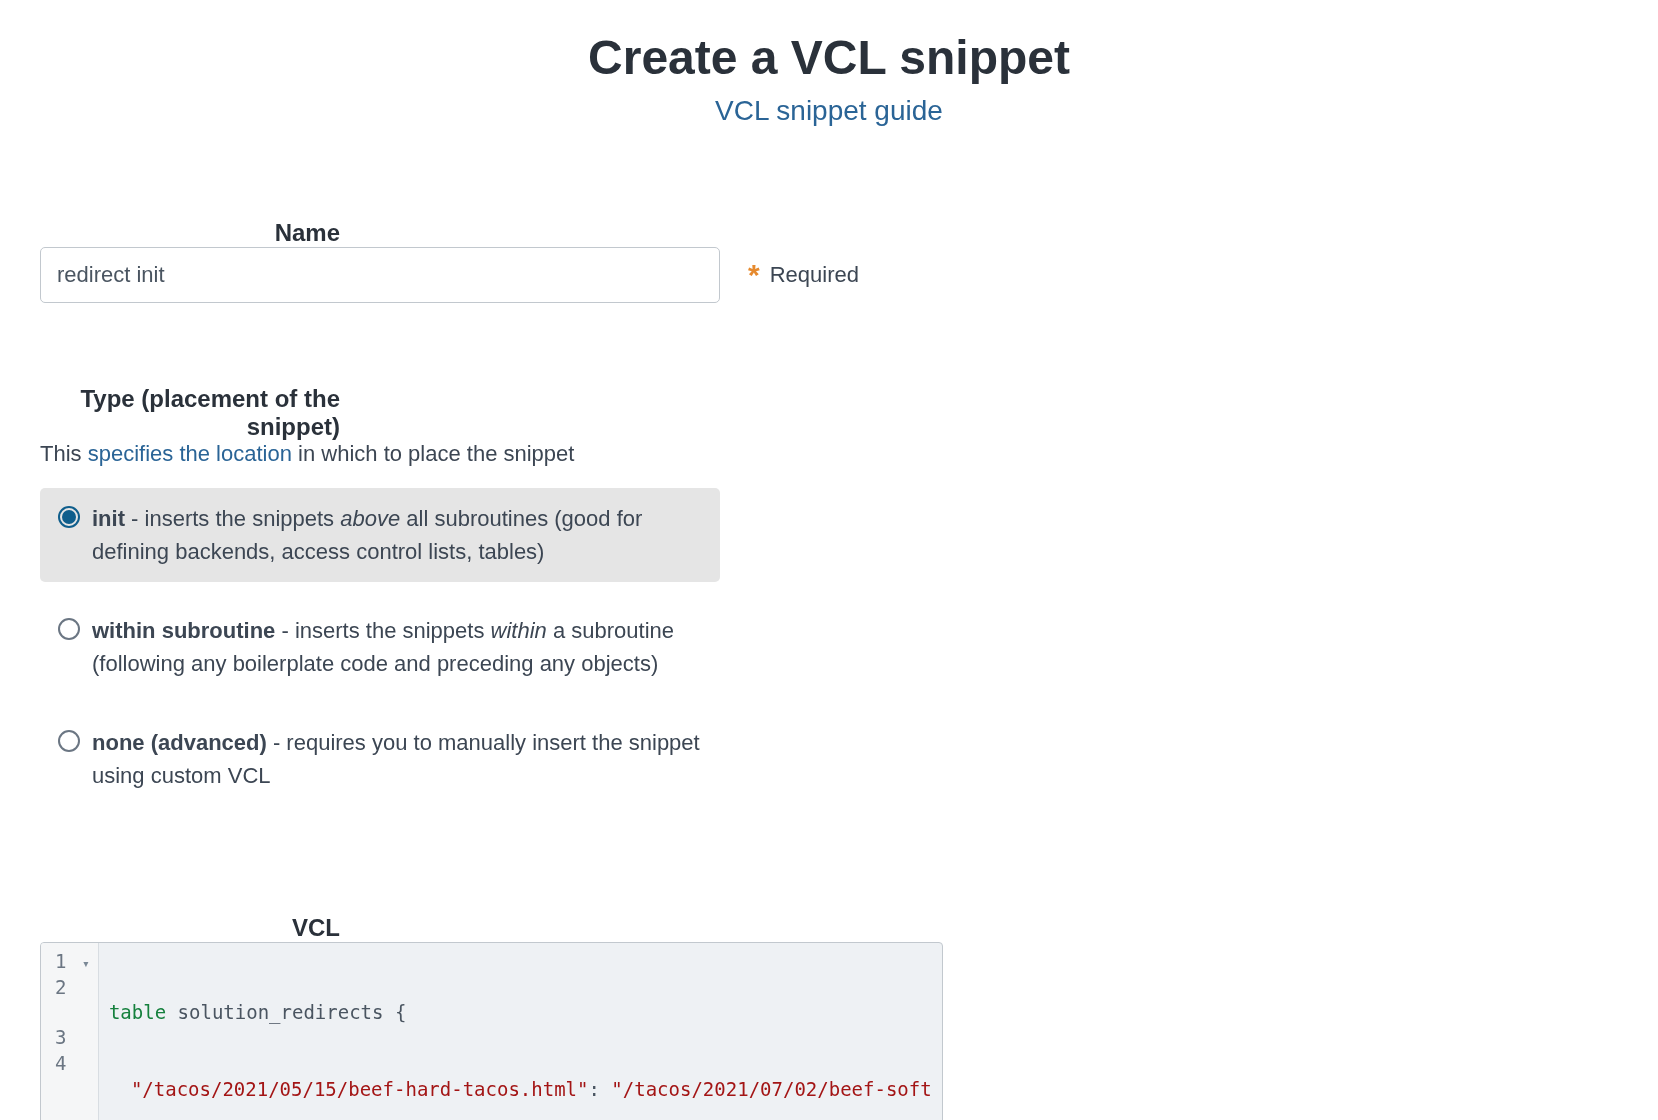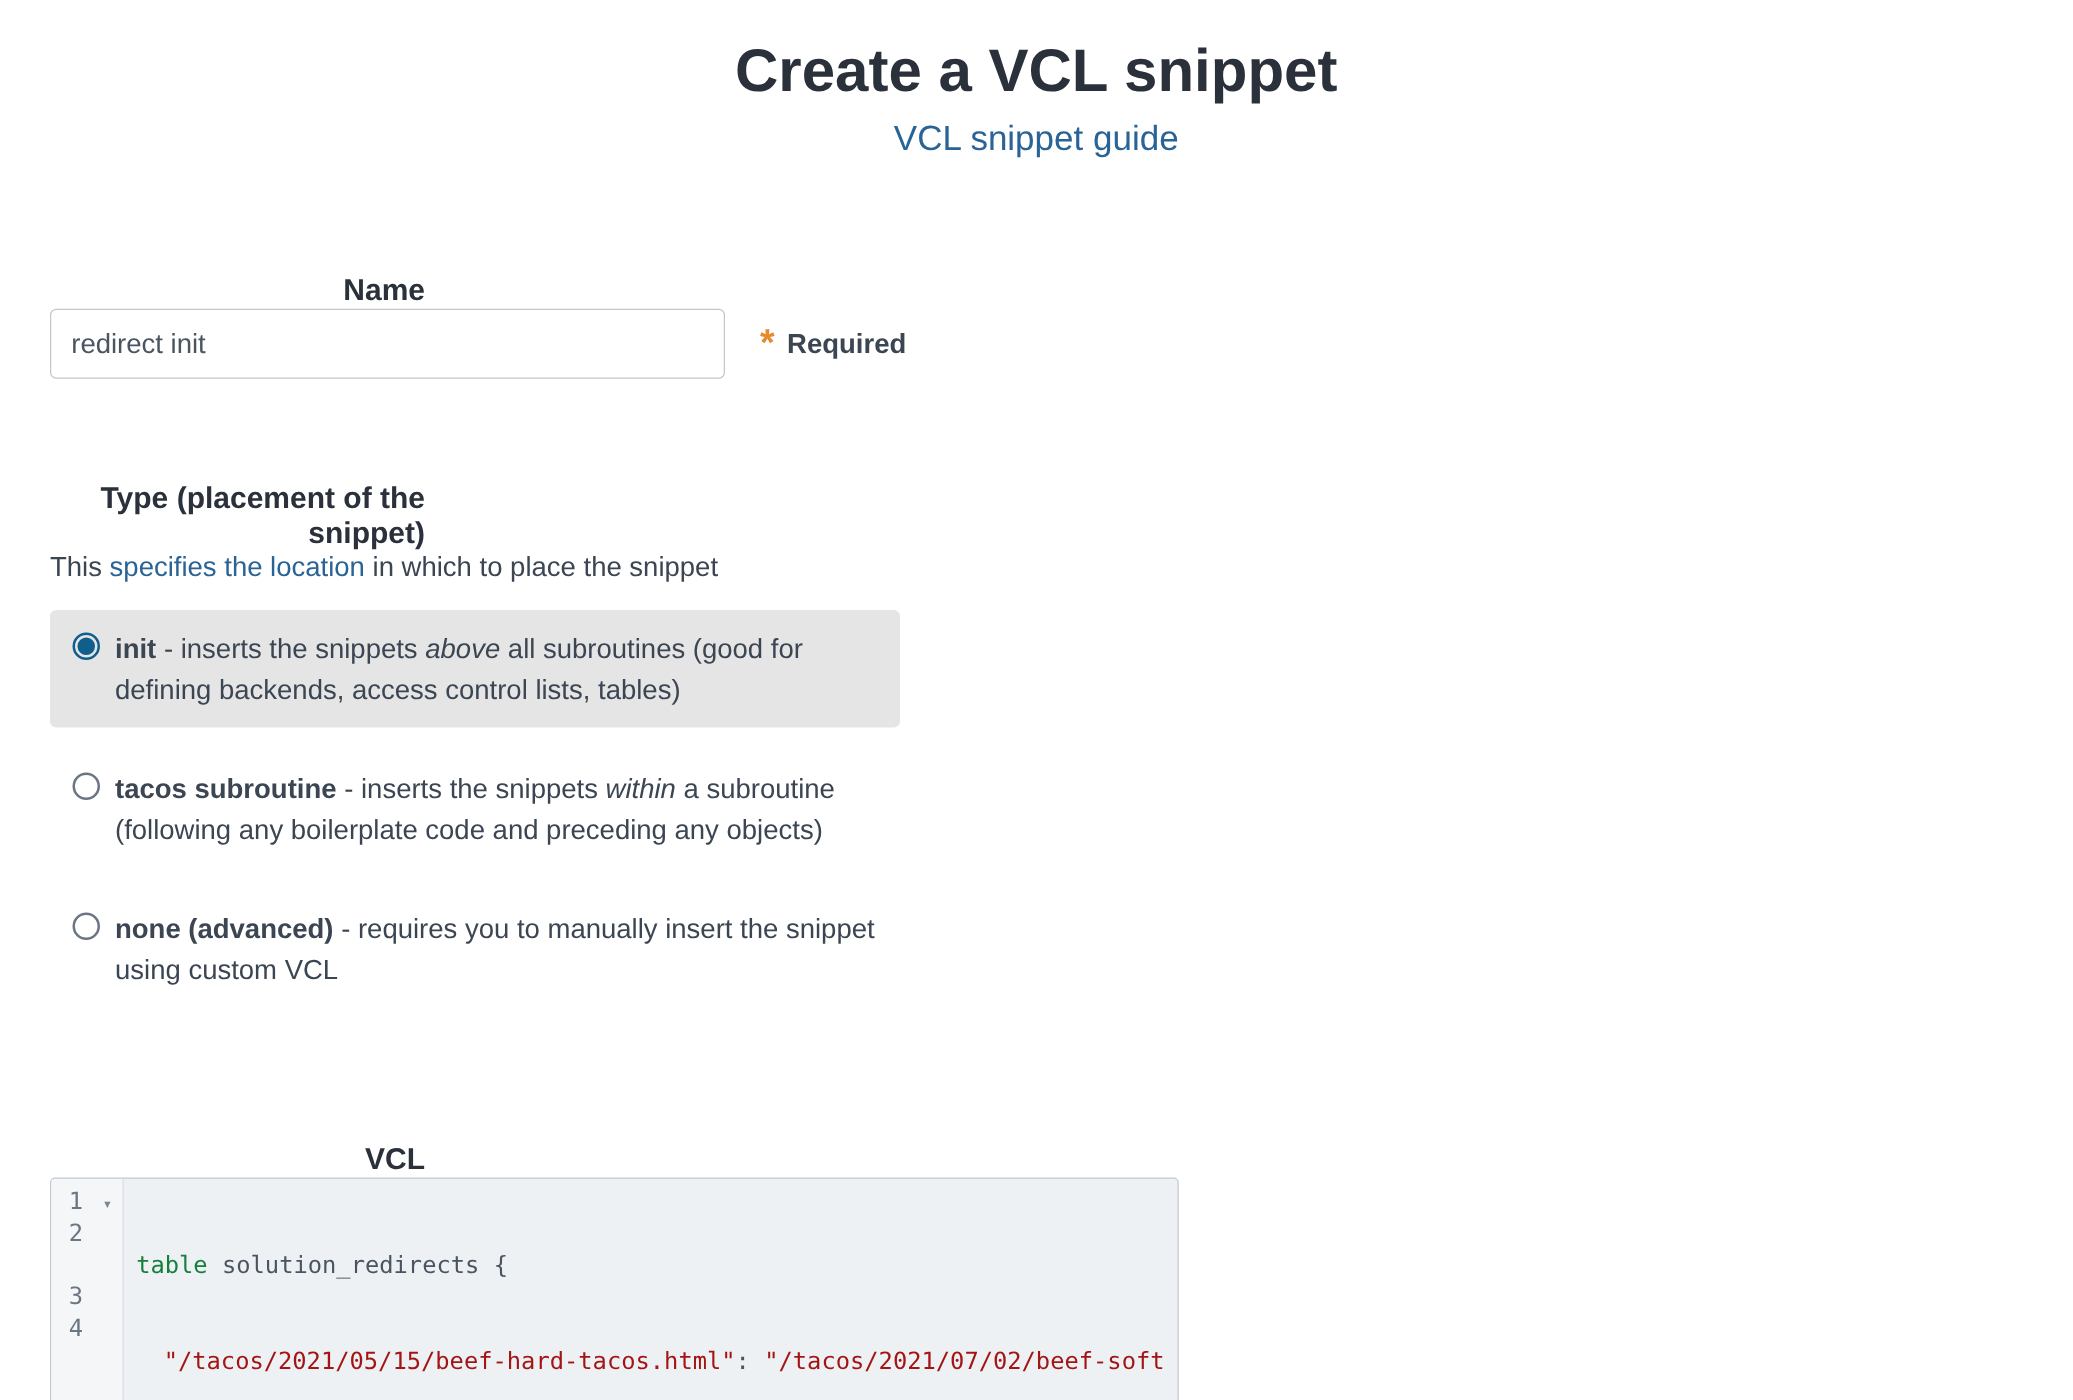--- a/index.html
+++ b/index.html
@@ -42,21 +42,21 @@
       font-size: 24px;
       font-weight: 700;
       color: #2a313a;
       padding-top: 12px;
     }
     .content-col {
       flex: 1;
       max-width: 920px;
     }
     .name-input {
-      width: 540px;
+      width: 680px;
       padding: 14px 16px;
       font-size: 22px;
       border: 1px solid #c2c8ce;
       border-radius: 5px;
       color: #4a5561;
     }
     .name-row {
       display: flex;
       align-items: center;
     }
@@ -68,21 +68,20 @@
     .asterisk {
       color: #e68a2e;
       font-size: 30px;
       font-weight: 700;
       margin-right: 10px;
       line-height: 1;
     }
     .required-text {
       font-size: 22px;
       color: #3c4653;
-      font-weight: bold;
     }
     .type-intro {
       font-size: 22px;
       color: #3c4653;
       margin-bottom: 21px;
     }
     .type-intro a {
       color: #2a6496;
       text-decoration: none;
     }
@@ -203,21 +202,21 @@
     <div class="radio-option selected">
       <div class="radio-circle checked"></div>
       <div class="radio-text">
         <span class="opt-name">init</span><span> - inserts the snippets </span><em>above</em><span> all subroutines (good for defining backends, access control lists, tables)</span>
       </div>
     </div>
 
     <div class="radio-option">
       <div class="radio-circle"></div>
       <div class="radio-text">
-        <span class="opt-name">tacos subroutine</span><span> - inserts the snippets </span><em>within</em><span> a subroutine (following any boilerplate code and preceding any objects)</span>
+        <span class="opt-name">within subroutine</span><span> - inserts the snippets </span><em>within</em><span> a subroutine (following any boilerplate code and preceding any objects)</span>
       </div>
     </div>
 
     <div class="radio-option">
       <div class="radio-circle"></div>
       <div class="radio-text">
         <span class="opt-name">none (advanced)</span><span> - requires you to manually insert the snippet using custom VCL</span>
       </div>
     </div>
 

